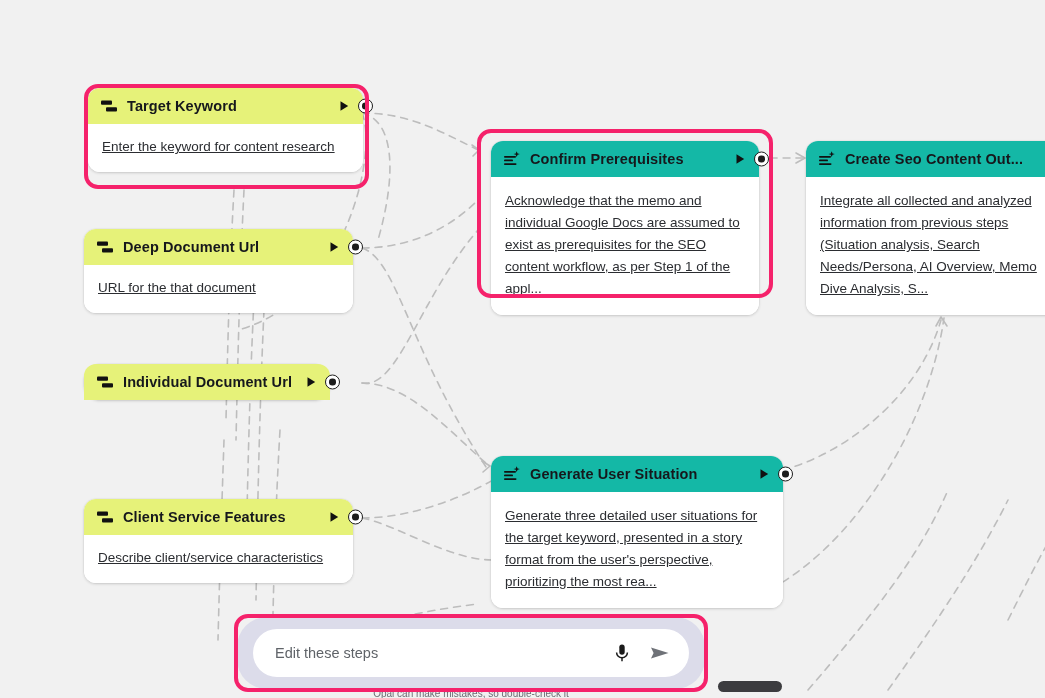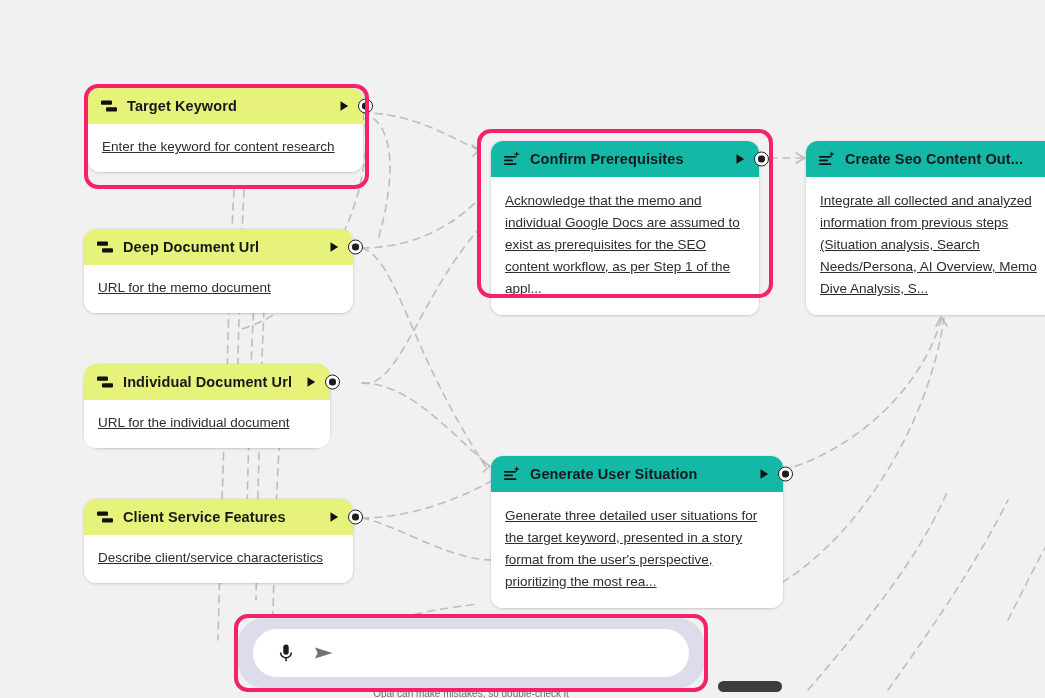--- a/index.html
+++ b/index.html
@@ -247,36 +247,35 @@
       <svg class="head-icon" viewBox="0 0 18 18">
         <rect x="1" y="3.5" width="11" height="4.2" rx="1" fill="#111"></rect>
         <rect x="6" y="10.3" width="11" height="4.2" rx="1" fill="#111"></rect>
       </svg>
       <div class="node-title">Deep Document Url</div>
       <svg class="play-icon" viewBox="0 0 14 14">
         <path d="M3.5 2.2 L 11.2 7 L 3.5 11.8 Z" fill="#111"></path>
       </svg>
       <div class="port"></div>
     </div>
-    <div class="node-body">URL for the memo document</div>
+    <div class="node-body">URL for the that document</div>
   </div>
 
   <div class="node input" id="n-individual-document-url" style="left:36px; top:364px; width:246px;border-radius:16px;">
     <div class="node-head">
       <svg class="head-icon" viewBox="0 0 18 18">
         <rect x="1" y="3.5" width="11" height="4.2" rx="1" fill="#111"></rect>
         <rect x="6" y="10.3" width="11" height="4.2" rx="1" fill="#111"></rect>
       </svg>
       <div class="node-title">Individual Document Url</div>
       <svg class="play-icon" viewBox="0 0 14 14">
         <path d="M3.5 2.2 L 11.2 7 L 3.5 11.8 Z" fill="#111"></path>
       </svg>
       <div class="port"></div>
     </div>
-    <div class="node-body">URL for the individual document</div>
   </div>
 
   <div class="node input" id="n-client-service-features" style="left:36px; top:499px; width:269px;">
     <div class="node-head">
       <svg class="head-icon" viewBox="0 0 18 18">
         <rect x="1" y="3.5" width="11" height="4.2" rx="1" fill="#111"></rect>
         <rect x="6" y="10.3" width="11" height="4.2" rx="1" fill="#111"></rect>
       </svg>
       <div class="node-title">Client Service Features</div>
       <svg class="play-icon" viewBox="0 0 14 14">
@@ -336,20 +335,21 @@
       </svg>
       <div class="port"></div>
     </div>
     <div class="node-body">Generate three detailed user situations for the target keyword, presented in a story format from the user's perspective, prioritizing the most rea...</div>
   </div>
 
   <div id="right-peek"></div>
 
   <div id="prompt-wrap">
     <div id="prompt-field">
+      <input id="prompt-input" type="text" placeholder="Edit these steps" style="">
       <svg class="bar-icon" viewBox="0 0 22 22">
         <rect x="8.3" y="2.6" width="5.4" height="10.2" rx="2.7" fill="#1b1b1b"></rect>
         <path d="M5.6 10.4 a5.4 5.4 0 0 0 10.8 0" fill="none" stroke="#1b1b1b" stroke-width="1.5"></path>
         <line x1="11" y1="15.9" x2="11" y2="19.2" stroke="#1b1b1b" stroke-width="1.5"></line>
       </svg>
       <svg class="bar-icon send" viewBox="0 0 26 26">
         <path d="M4 7.4 L 21.5 13 L 4 18.6 L 6.6 13 Z" fill="#6f7278"></path>
       </svg>
     </div>
   </div>

